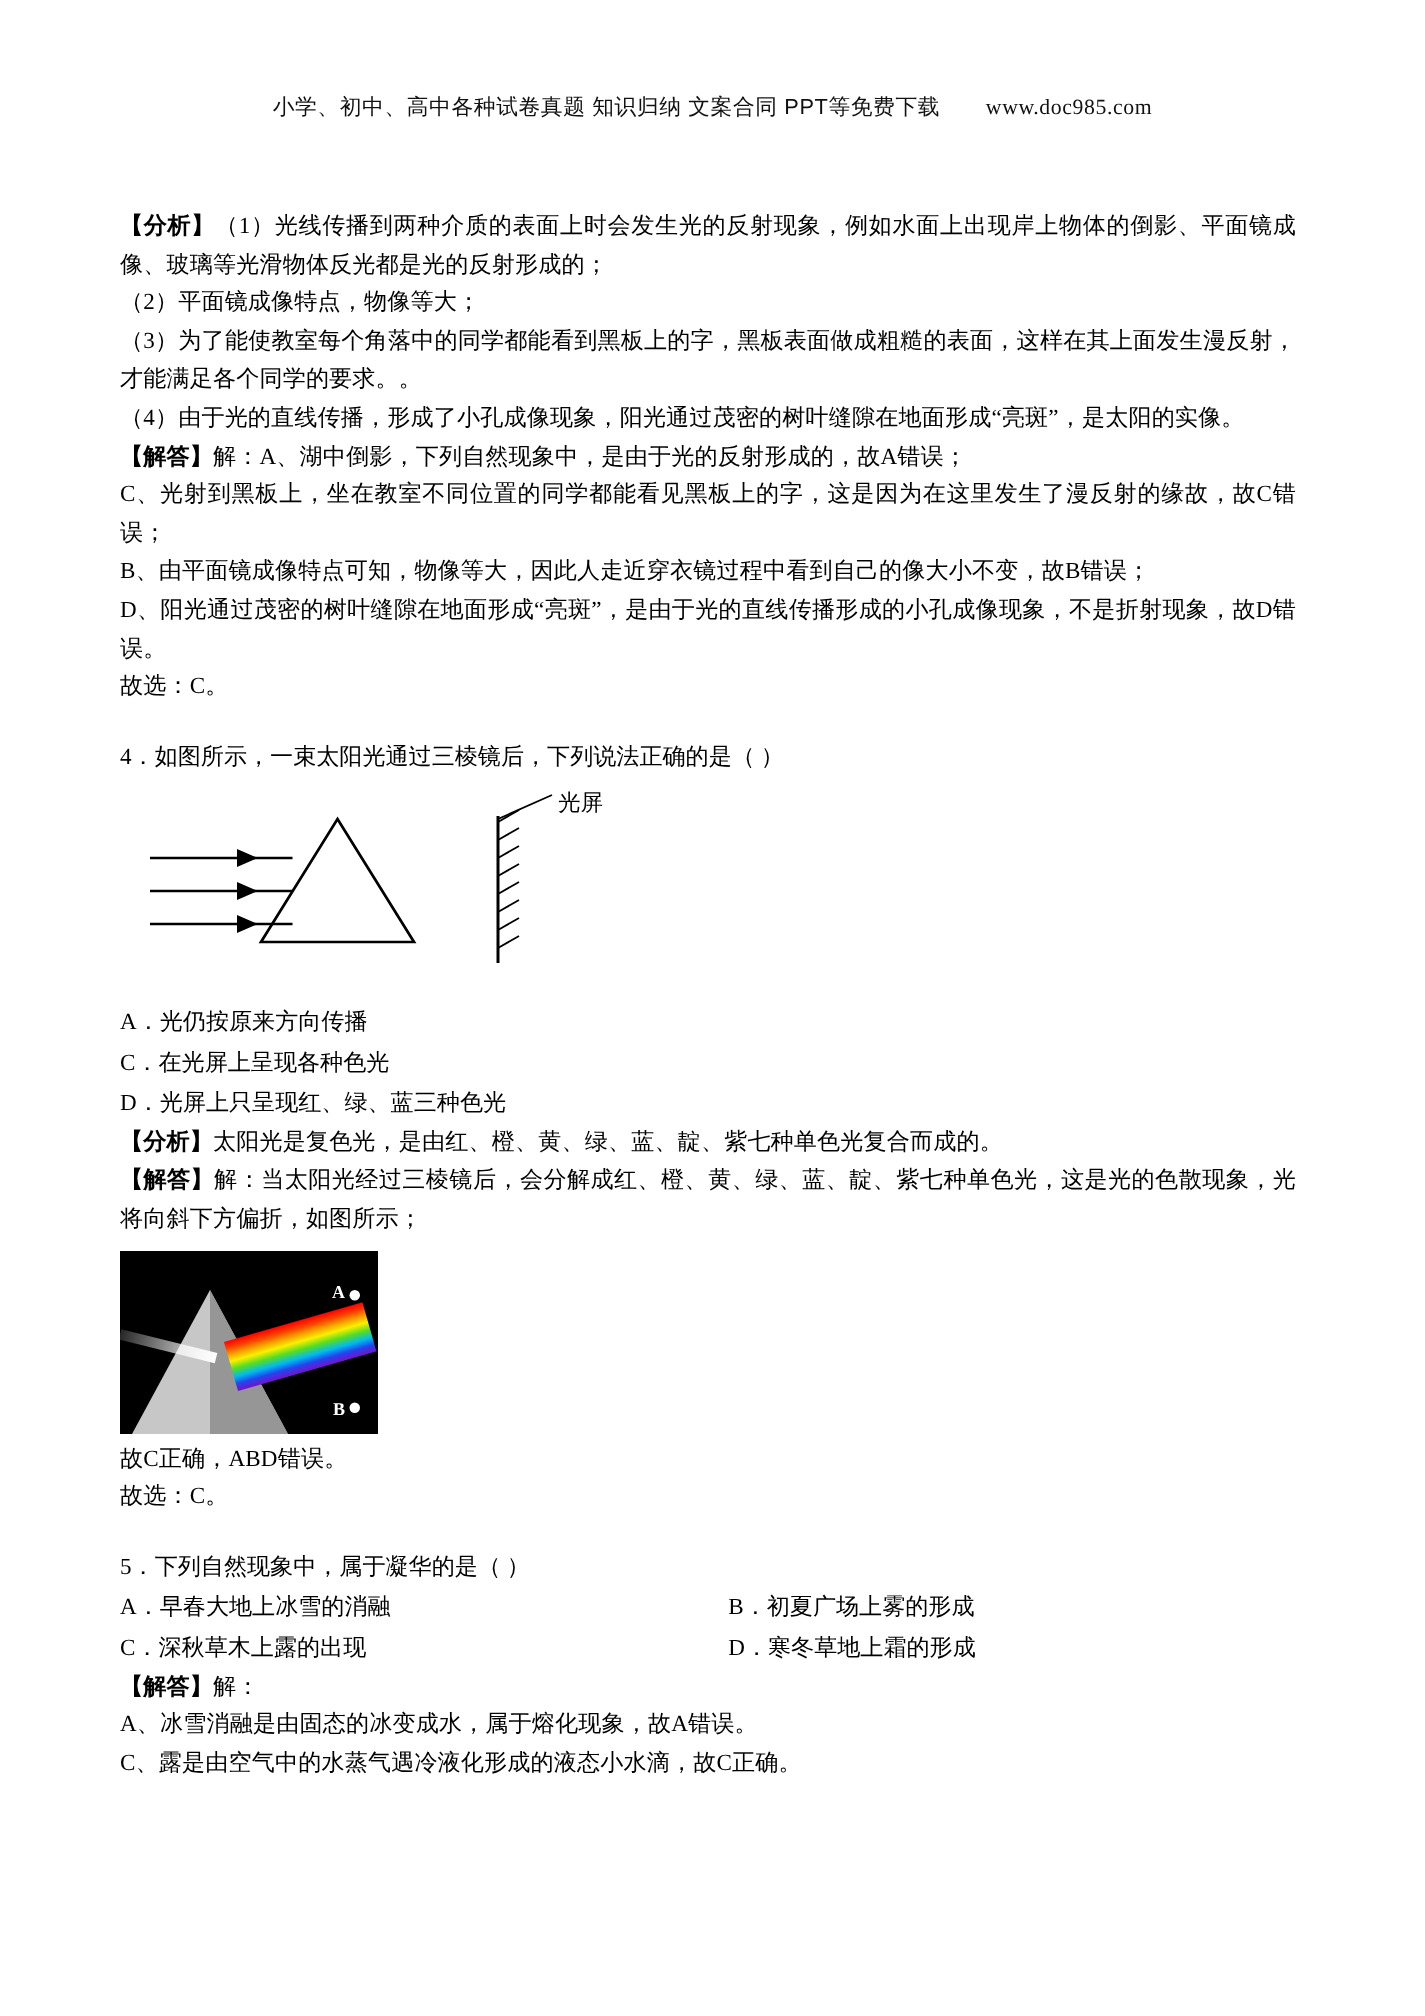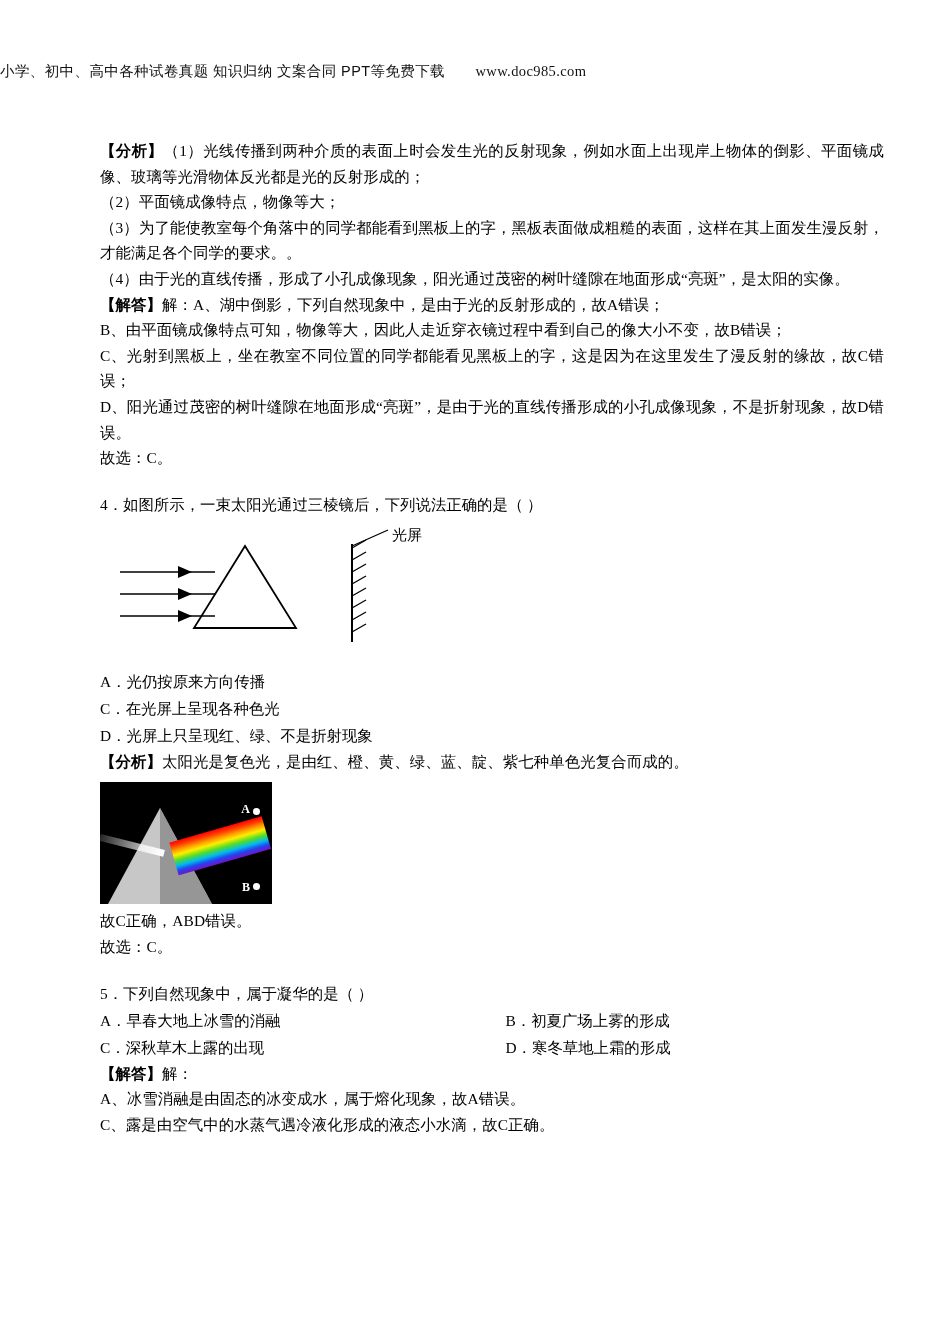--- a/index.html
+++ b/index.html
@@ -17,32 +17,33 @@
     height: 1344px;
     margin: 0 auto;
     background: #ffffff;
     overflow: hidden;
   }
   .header-note {
     position: absolute;
     top: 62px;
     left: 0;
     width: 950px;
+    text-align: center;
     font-size: 14.5px;
     letter-spacing: 0.4px;
     color: #111;
     font-family: "Liberation Sans", sans-serif;
   }
   .header-note .url {
     margin-left: 26px;
     font-family: "Liberation Serif", serif;
   }
   .content {
     position: absolute;
-    left: 100px;
+    left: 80px;
     top: 138px;
     width: 784px;
   }
   .line {
     font-size: 15.4px;
     line-height: 25.6px;
     text-align: justify;
     letter-spacing: 0.1px;
   }
   .tag {
@@ -176,24 +177,24 @@
       <span>（3）为了能使教室每个角落中的同学都能看到黑板上的字，黑板表面做成粗糙的表面，这样在其上面发生漫反射，才能满足各个同学的要求。。</span>
     </div>
     <div class="line">
       <span>（4）由于光的直线传播，形成了小孔成像现象，阳光通过茂密的树叶缝隙在地面形成“亮斑”，是太阳的实像。</span>
     </div>
 
     <div class="line">
       <span class="tag">【解答】</span><span>解：A、湖中倒影，下列自然现象中，是由于光的反射形成的，故A错误；</span>
     </div>
     <div class="line">
+      <span>C、光射到黑板上，坐在教室不同位置的同学都能看见黑板上的字，这是因为在这里发生了漫反射的缘故，故C错误；</span>
+    </div>
+    <div class="line">
       <span>B、由平面镜成像特点可知，物像等大，因此人走近穿衣镜过程中看到自己的像大小不变，故B错误；</span>
-    </div>
-    <div class="line">
-      <span>C、光射到黑板上，坐在教室不同位置的同学都能看见黑板上的字，这是因为在这里发生了漫反射的缘故，故C错误；</span>
     </div>
     <div class="line">
       <span>D、阳光通过茂密的树叶缝隙在地面形成“亮斑”，是由于光的直线传播形成的小孔成像现象，不是折射现象，故D错误。</span>
     </div>
     <div class="line">
       <span>故选：C。</span>
     </div>
 
     <div class="q-line">
       <span>4．如图所示，一束太阳光通过三棱镜后，下列说法正确的是（      ）</span>
@@ -233,25 +234,28 @@
       <div class="label">光屏</div>
     </div>
 
     <div class="opt">
       <span>A．光仍按原来方向传播</span>
     </div>
     <div class="opt">
       <span>C．在光屏上呈现各种色光</span>
     </div>
     <div class="opt">
-      <span>D．光屏上只呈现红、绿、不是折射现象</span>
+      <span>D．光屏上只呈现红、绿、蓝三种色光</span>
     </div>
 
     <div class="line">
       <span class="tag">【分析】</span><span>太阳光是复色光，是由红、橙、黄、绿、蓝、靛、紫七种单色光复合而成的。</span>
+    </div>
+    <div class="line">
+      <span class="tag">【解答】</span><span>解：当太阳光经过三棱镜后，会分解成红、橙、黄、绿、蓝、靛、紫七种单色光，这是光的色散现象，光将向斜下方偏折，如图所示；</span>
     </div>
 
     <div class="fig-photo">
       <div class="prism-tri"></div>
       <div class="prism-shade"></div>
       <div class="in-beam"></div>
       <div class="spectrum"></div>
       <div class="dot a"></div>
       <div class="dot b"></div>
       <div class="ptxt a">A</div>

